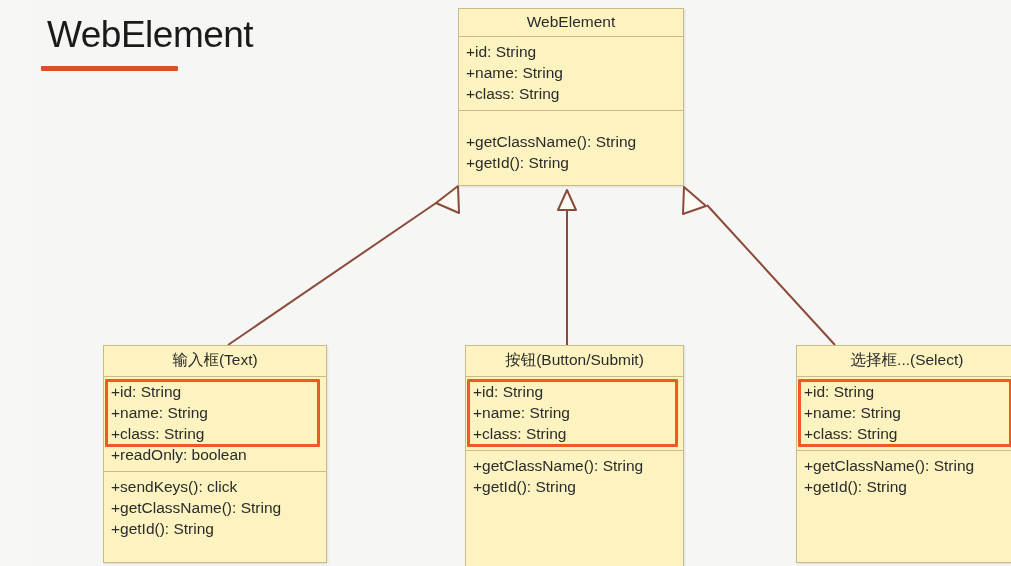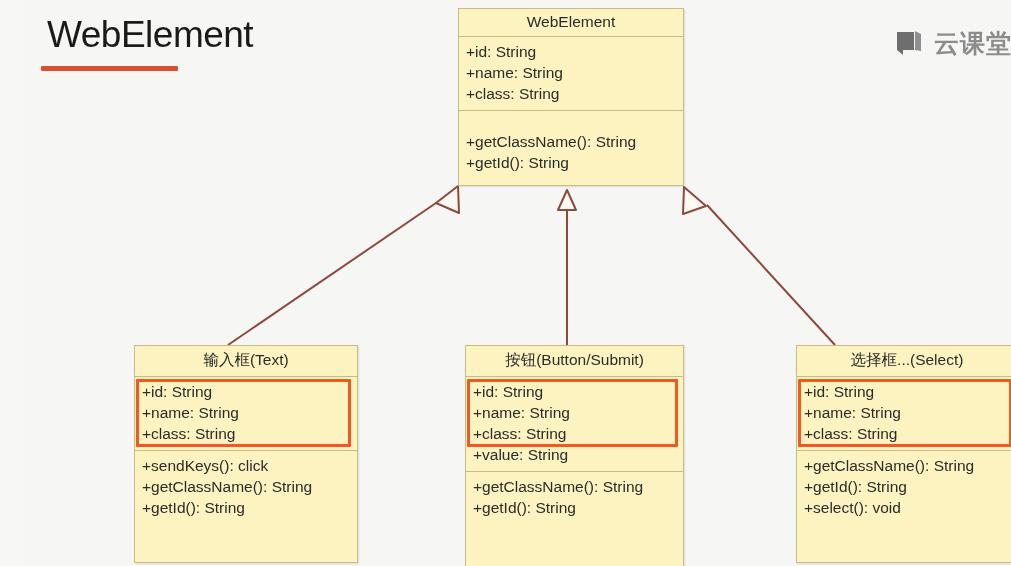--- a/index.html
+++ b/index.html
@@ -123,29 +123,20 @@
   }
 </style>
 </head>
 <body>
 
 <div id="canvas">
 
   <div id="page-title">WebElement</div>
   <div id="title-underline"></div>
 
-  <div id="brand">
-    <span class="book-icon">
-      <svg width="30" height="28" viewBox="0 0 30 28" xmlns="http://www.w3.org/2000/svg">
-        <path d="M3 2 L20 2 L20 20 L9 20 L9 25 L3 20 Z" fill="#6e6e6e"></path>
-        <path d="M21 1 L27 4 L27 21 L21 20 Z" fill="#8f8f8f"></path>
-      </svg>
-    </span>
-    <span class="brand-text">云课堂</span>
-  </div>
 
   <svg id="connectors" viewBox="0 0 1011 566">
 
     <line x1="203" y1="345" x2="411" y2="203" stroke="#8b4a3a" stroke-width="2"></line>
     <polygon points="411,203 433,186 434,213" fill="#fdfaf3" stroke="#8b4a3a" stroke-width="2" stroke-linejoin="round"></polygon>
 
     <line x1="542" y1="345" x2="542" y2="205" stroke="#8b4a3a" stroke-width="2"></line>
     <polygon points="542,190 533,210 551,210" fill="#fdfaf3" stroke="#8b4a3a" stroke-width="2" stroke-linejoin="round"></polygon>
 
     <line x1="810" y1="345" x2="682" y2="205" stroke="#8b4a3a" stroke-width="2"></line>
@@ -158,58 +149,57 @@
       <div class="uml-line">+id: String</div>
       <div class="uml-line">+name: String</div>
       <div class="uml-line">+class: String</div>
     </div>
     <div class="uml-section methods-pad">
       <div class="uml-line">+getClassName(): String</div>
       <div class="uml-line">+getId(): String</div>
     </div>
   </div>
 
-  <div class="uml-box" id="box-child-0" style="left:109px; top:345px; width:224px; height:218px;">
+  <div class="uml-box" id="box-child-0" style="left:78px; top:345px; width:224px; height:218px;">
     <div class="uml-title">输入框(Text)</div>
     <div class="uml-section attrs">
       <div class="uml-line">+id: String</div>
       <div class="uml-line">+name: String</div>
       <div class="uml-line">+class: String</div>
+      <div class="uml-line">+readOnly:  boolean</div>
       <div class="highlight-box" style="left:1px; top:2px; width:215px; height:68px;"></div>
     </div>
     <div class="uml-section">
       <div class="uml-line">+sendKeys(): click</div>
       <div class="uml-line">+getClassName(): String</div>
       <div class="uml-line">+getId(): String</div>
     </div>
   </div>
 
   <div class="uml-box" id="box-child-1" style="left:440px; top:345px; width:219px; height:236px;">
     <div class="uml-title">按钮(Button/Submit)</div>
     <div class="uml-section attrs">
       <div class="uml-line">+id: String</div>
       <div class="uml-line">+name: String</div>
       <div class="uml-line">+class: String</div>
-      <div class="uml-line">+value: String</div>
       <div class="highlight-box" style="left:1px; top:2px; width:211px; height:68px;"></div>
     </div>
     <div class="uml-section">
       <div class="uml-line">+getClassName(): String</div>
       <div class="uml-line">+getId(): String</div>
     </div>
   </div>
 
   <div class="uml-box" id="box-child-2" style="left:771px; top:345px; width:222px; height:218px;">
     <div class="uml-title">选择框...(Select)</div>
     <div class="uml-section attrs">
       <div class="uml-line">+id: String</div>
       <div class="uml-line">+name: String</div>
       <div class="uml-line">+class: String</div>
       <div class="highlight-box" style="left:1px; top:2px; width:214px; height:68px;"></div>
     </div>
     <div class="uml-section">
       <div class="uml-line">+getClassName(): String</div>
       <div class="uml-line">+getId(): String</div>
-      <div class="uml-line">+select(): void</div>
     </div>
   </div>
 
 </div>
 
 </body></html>

